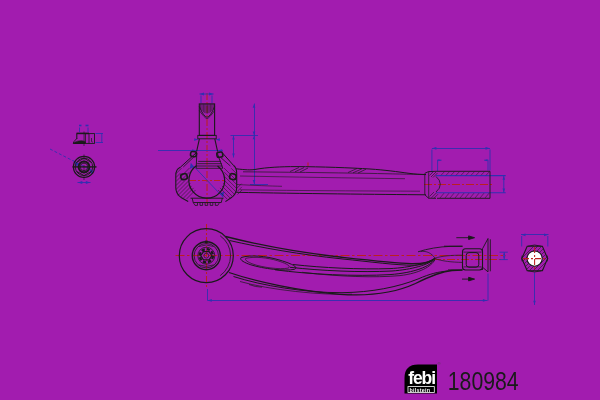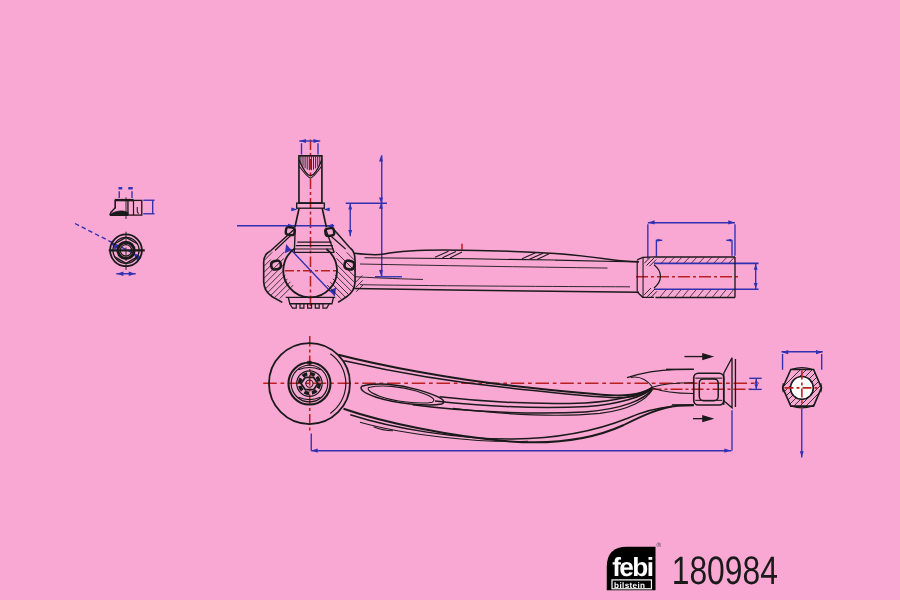--- a/index.html
+++ b/index.html
@@ -1,16 +1,16 @@
 <!DOCTYPE html>
 <html><head>
 <meta charset="utf-8">
 <style>
   html,body{margin:0;padding:0;background:#fff;}
-  #page{position:relative;width:600px;height:400px;background:#f9a8d4;overflow:hidden;
+  #page{position:relative;width:600px;height:400px;background:#a21caf;overflow:hidden;
         font-family:"Liberation Sans", sans-serif;}
   svg{position:absolute;left:0;top:0;}
 </style>
 </head>
 <body>
 <div id="page">
 <svg width="600" height="400" viewBox="0 0 600 400">
 
   <g stroke="#bb2020" stroke-width="1.05" fill="none">
     <line x1="207" y1="93" x2="207" y2="204" stroke-dasharray="7 2 2 2"></line>

